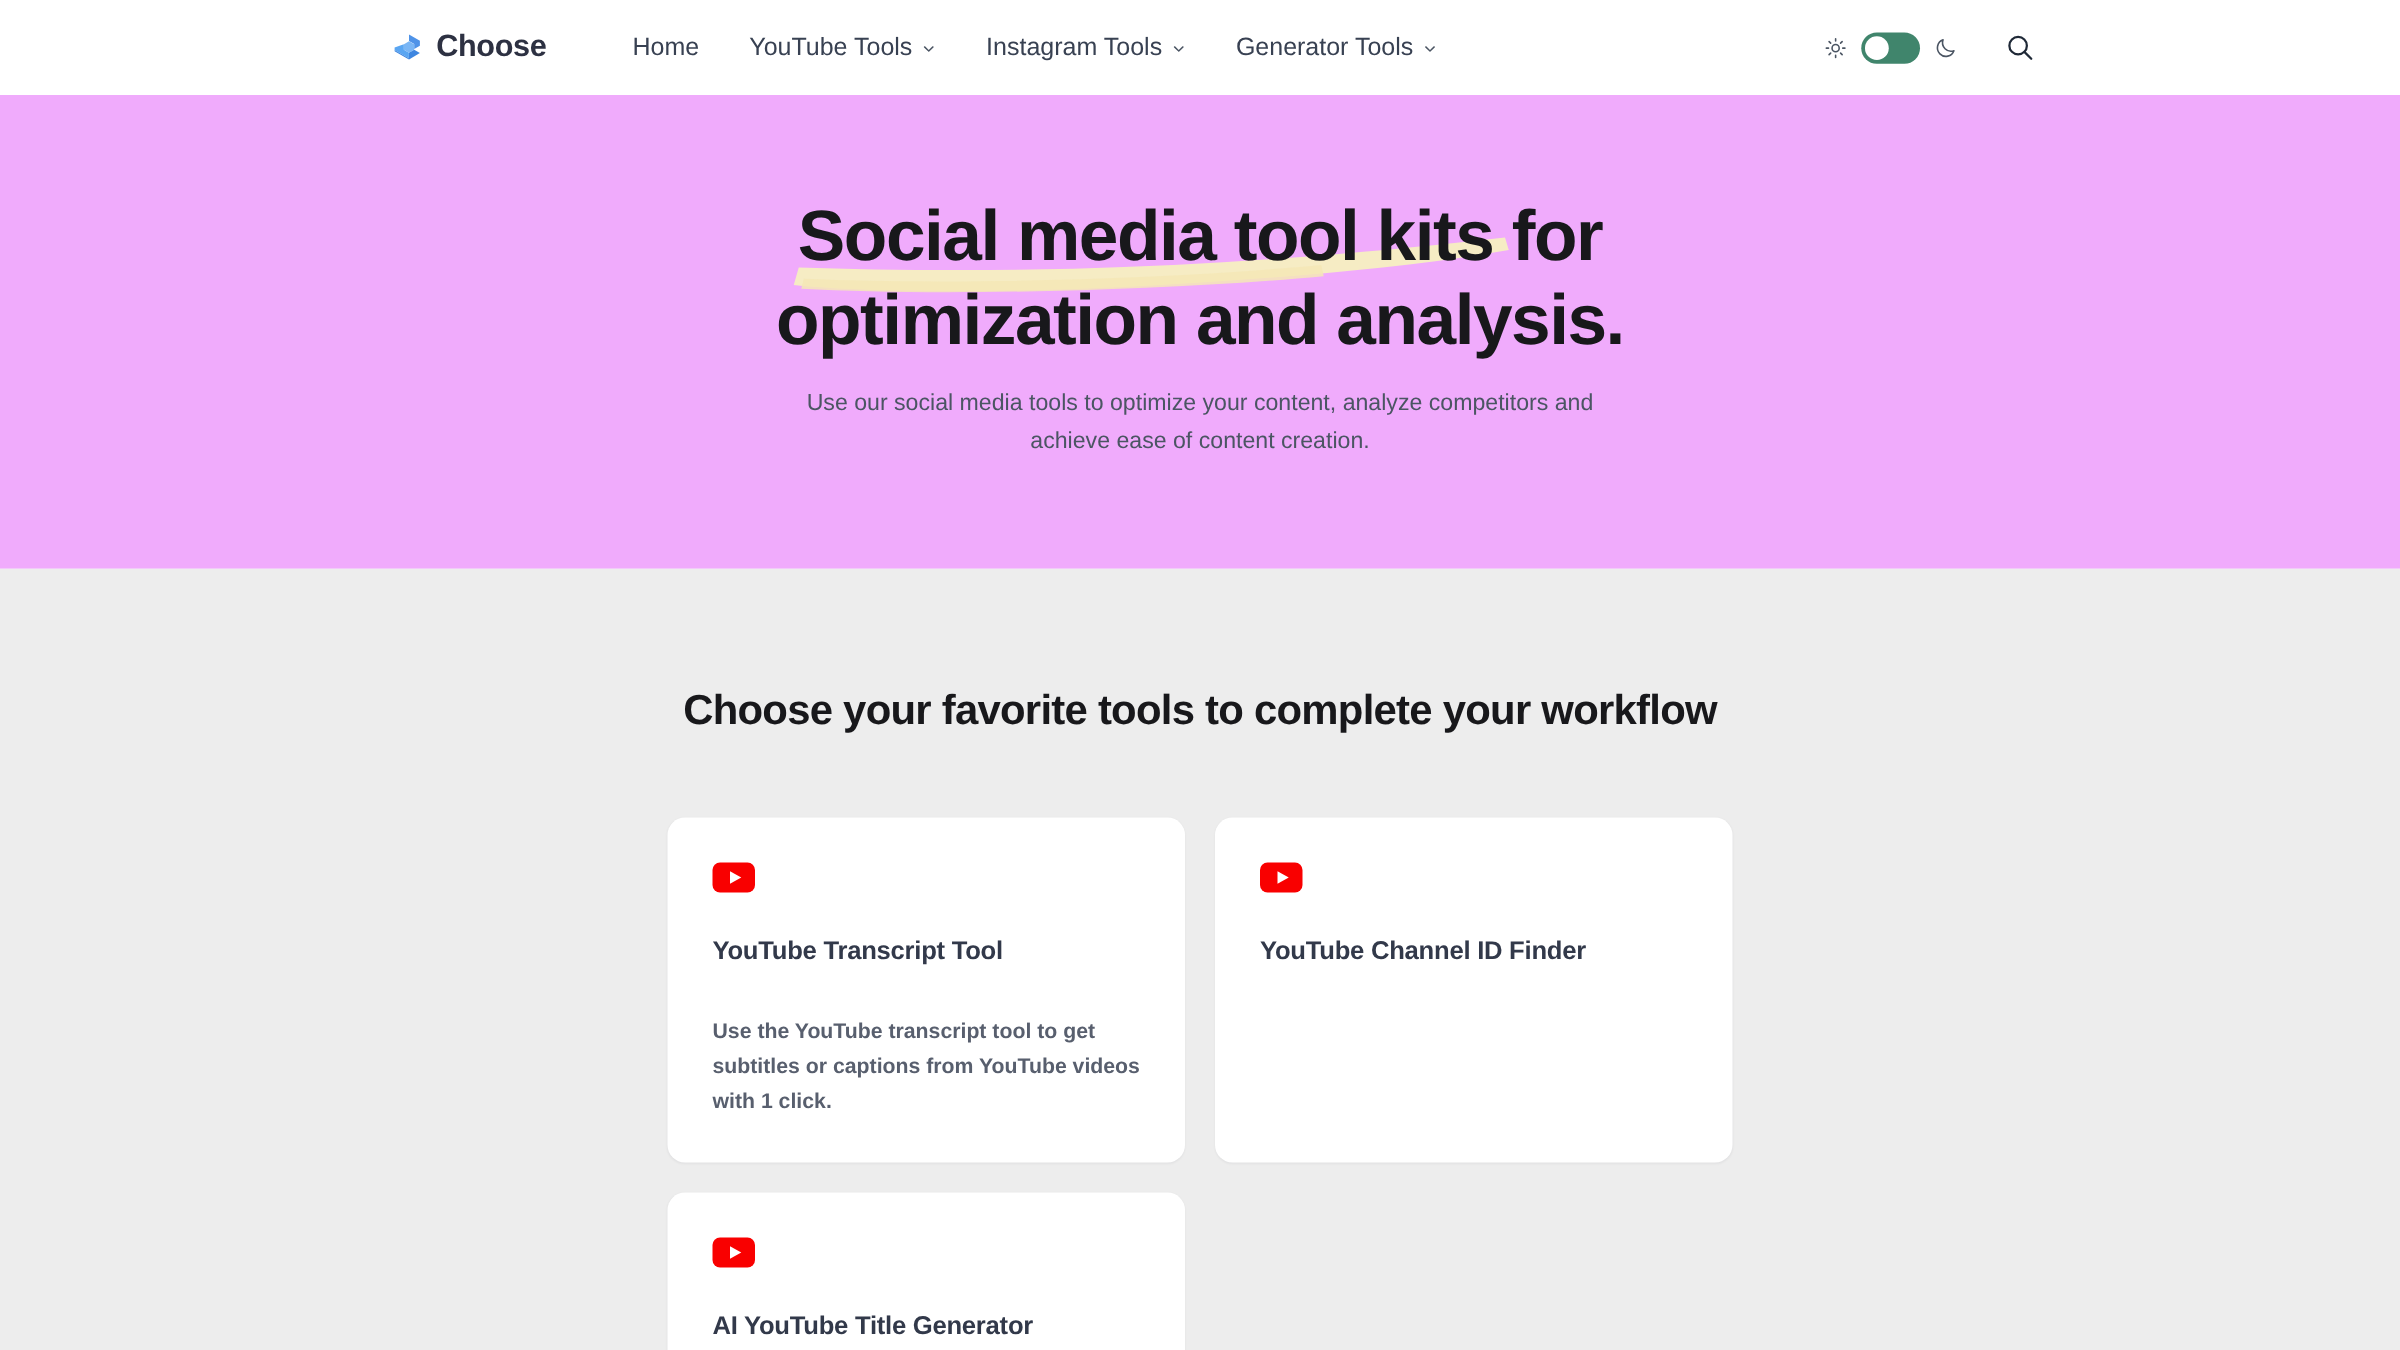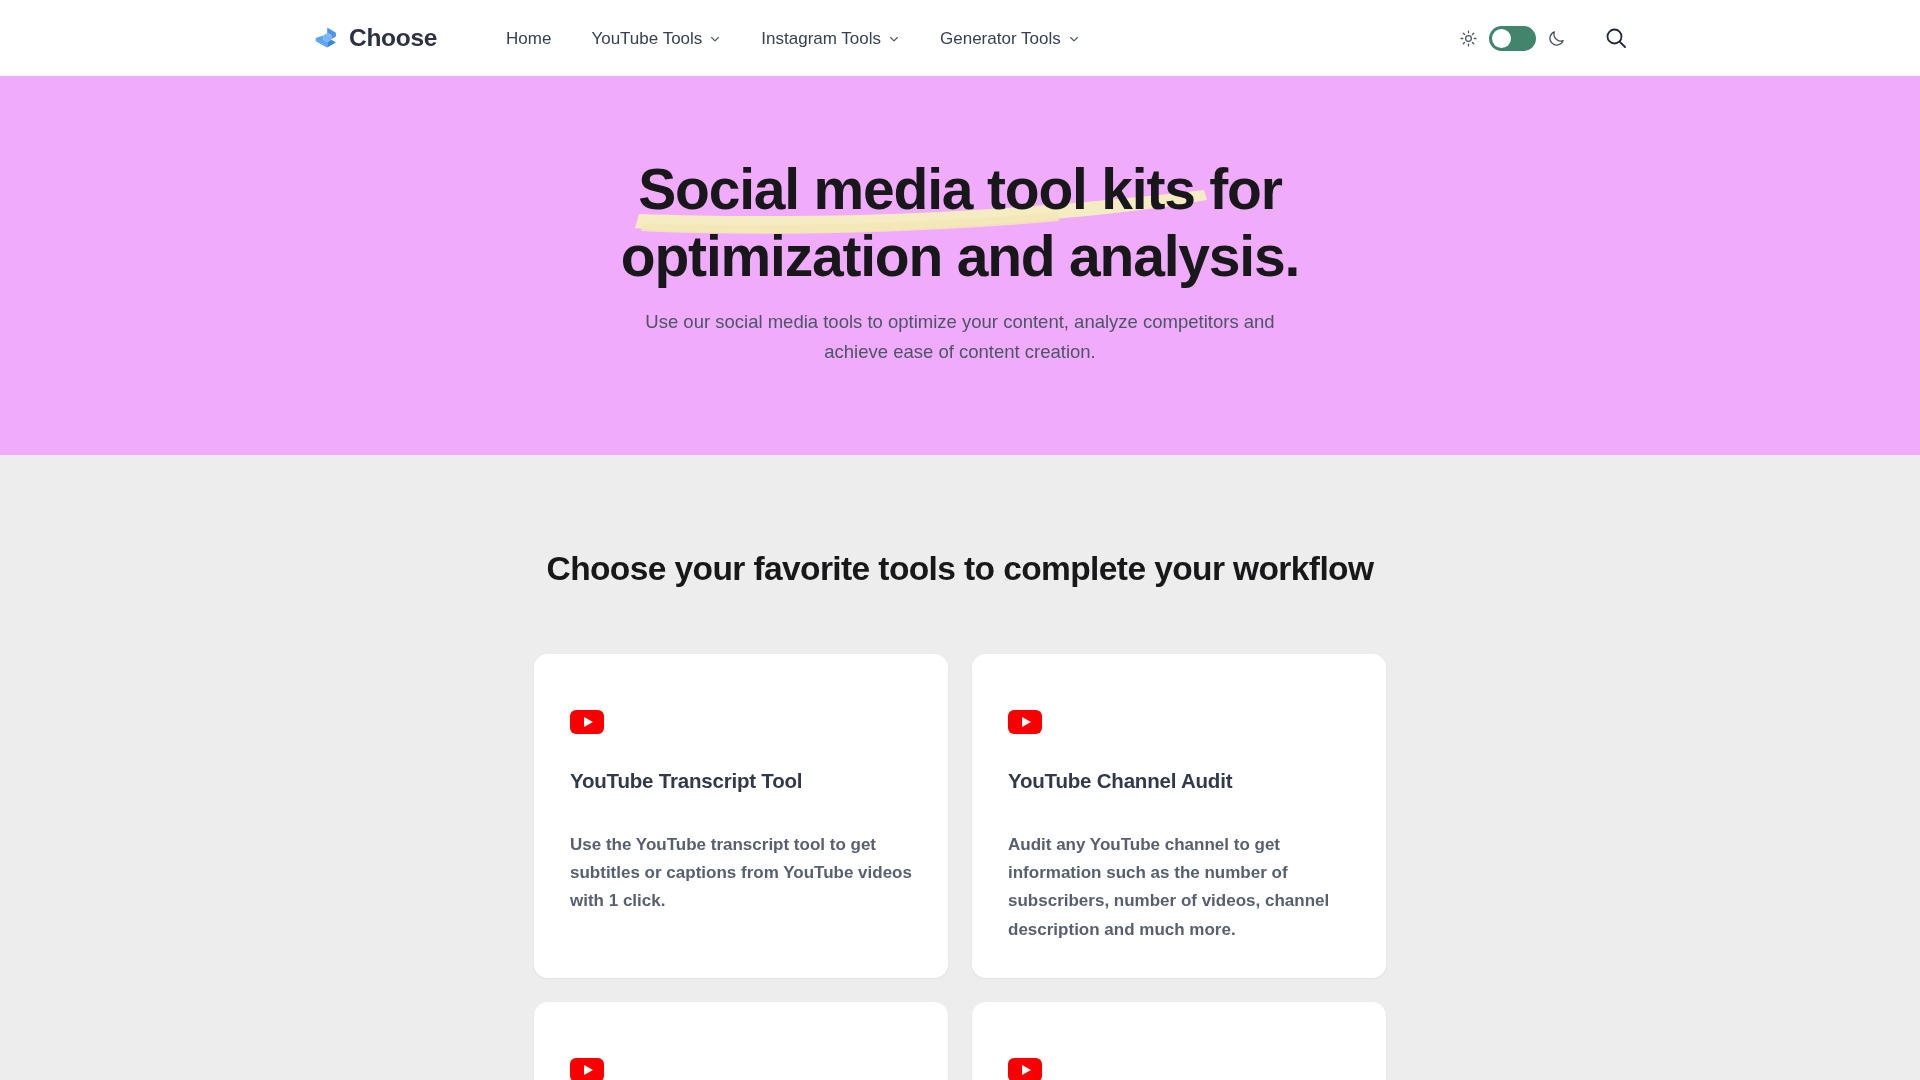--- a/index.html
+++ b/index.html
@@ -68,21 +68,21 @@
   .nav {
     display: flex;
     align-items: center;
     gap: 0px;
   }
 
   .nav-item {
     display: flex;
     align-items: center;
     gap: 7px;
-    font-size: 17px;
+    font-size: 20px;
     color: #384152;
     padding: 8px 20px;
     cursor: pointer;
     white-space: nowrap;
     line-height: 1;
     font-weight: 400;
   }
 
   .chev {
     width: 12px;
@@ -211,21 +211,21 @@
     margin: 0 auto;
     margin-top: 65px;
     display: grid;
     grid-template-columns: 414px 414px;
     gap: 24px 24px;
   }
 
   .card {
     background: #ffffff;
     border-radius: 14px;
-    padding: 56px 36px 34px 36px;
+    padding: 36px 36px 34px 36px;
     box-shadow: 0 1px 2px rgba(16,24,40,0.05);
     cursor: pointer;
     min-height: 275px;
   }
 
   .yt-badge {
     width: 34px;
     height: 24px;
     border-radius: 6px;
     background: #f90000;
@@ -364,27 +364,20 @@
     <div class="card-grid">
 
       <div class="card">
         <div class="yt-badge">
             <div class="yt-tri"></div>
           </div>
         <div class="card-title">YouTube Transcript Tool</div>
         <div class="card-desc">Use the YouTube transcript tool to get subtitles or captions from YouTube videos with 1 click.</div>
       </div>
 
-      <div class="card">
-        <div class="yt-badge">
-            <div class="yt-tri"></div>
-          </div>
-        <div class="card-title">YouTube Channel Audit</div>
-        <div class="card-desc">Audit any YouTube channel to get information such as the number of subscribers, number of videos, channel description and much more.</div>
-      </div>
 
       <div class="card">
         <div class="yt-badge">
             <div class="yt-tri"></div>
           </div>
         <div class="card-title">YouTube Channel ID Finder</div>
         <div class="card-desc"></div>
       </div>
 
       <div class="card">

